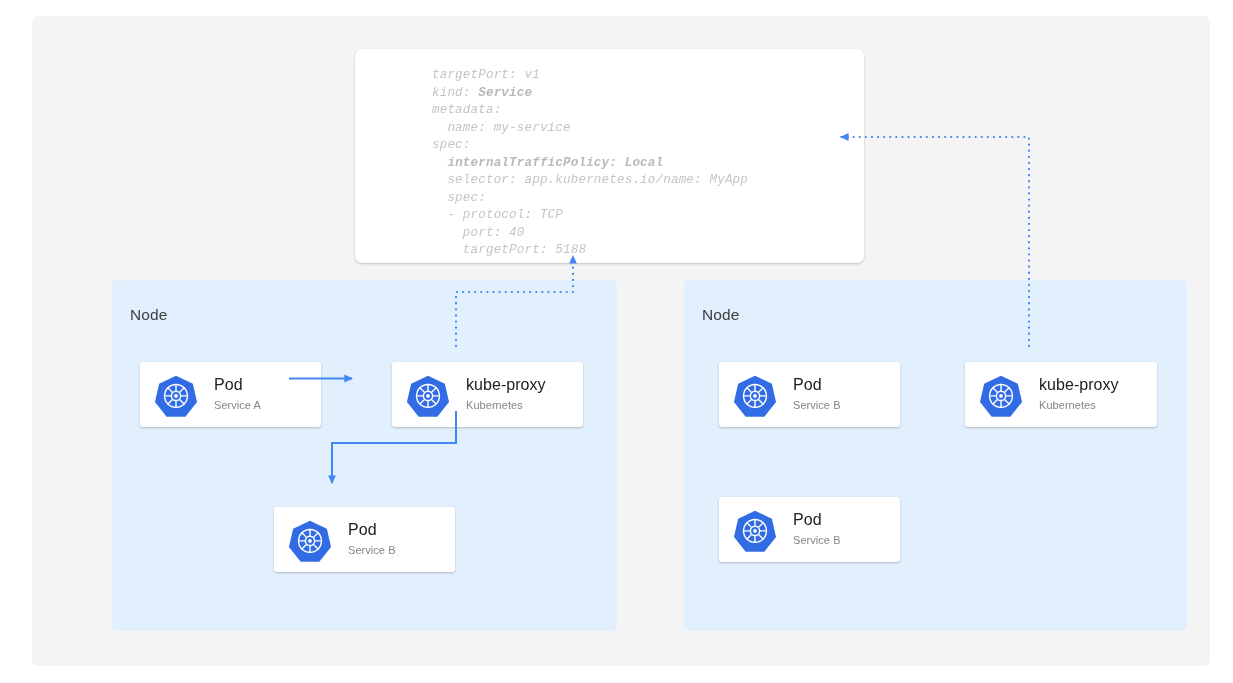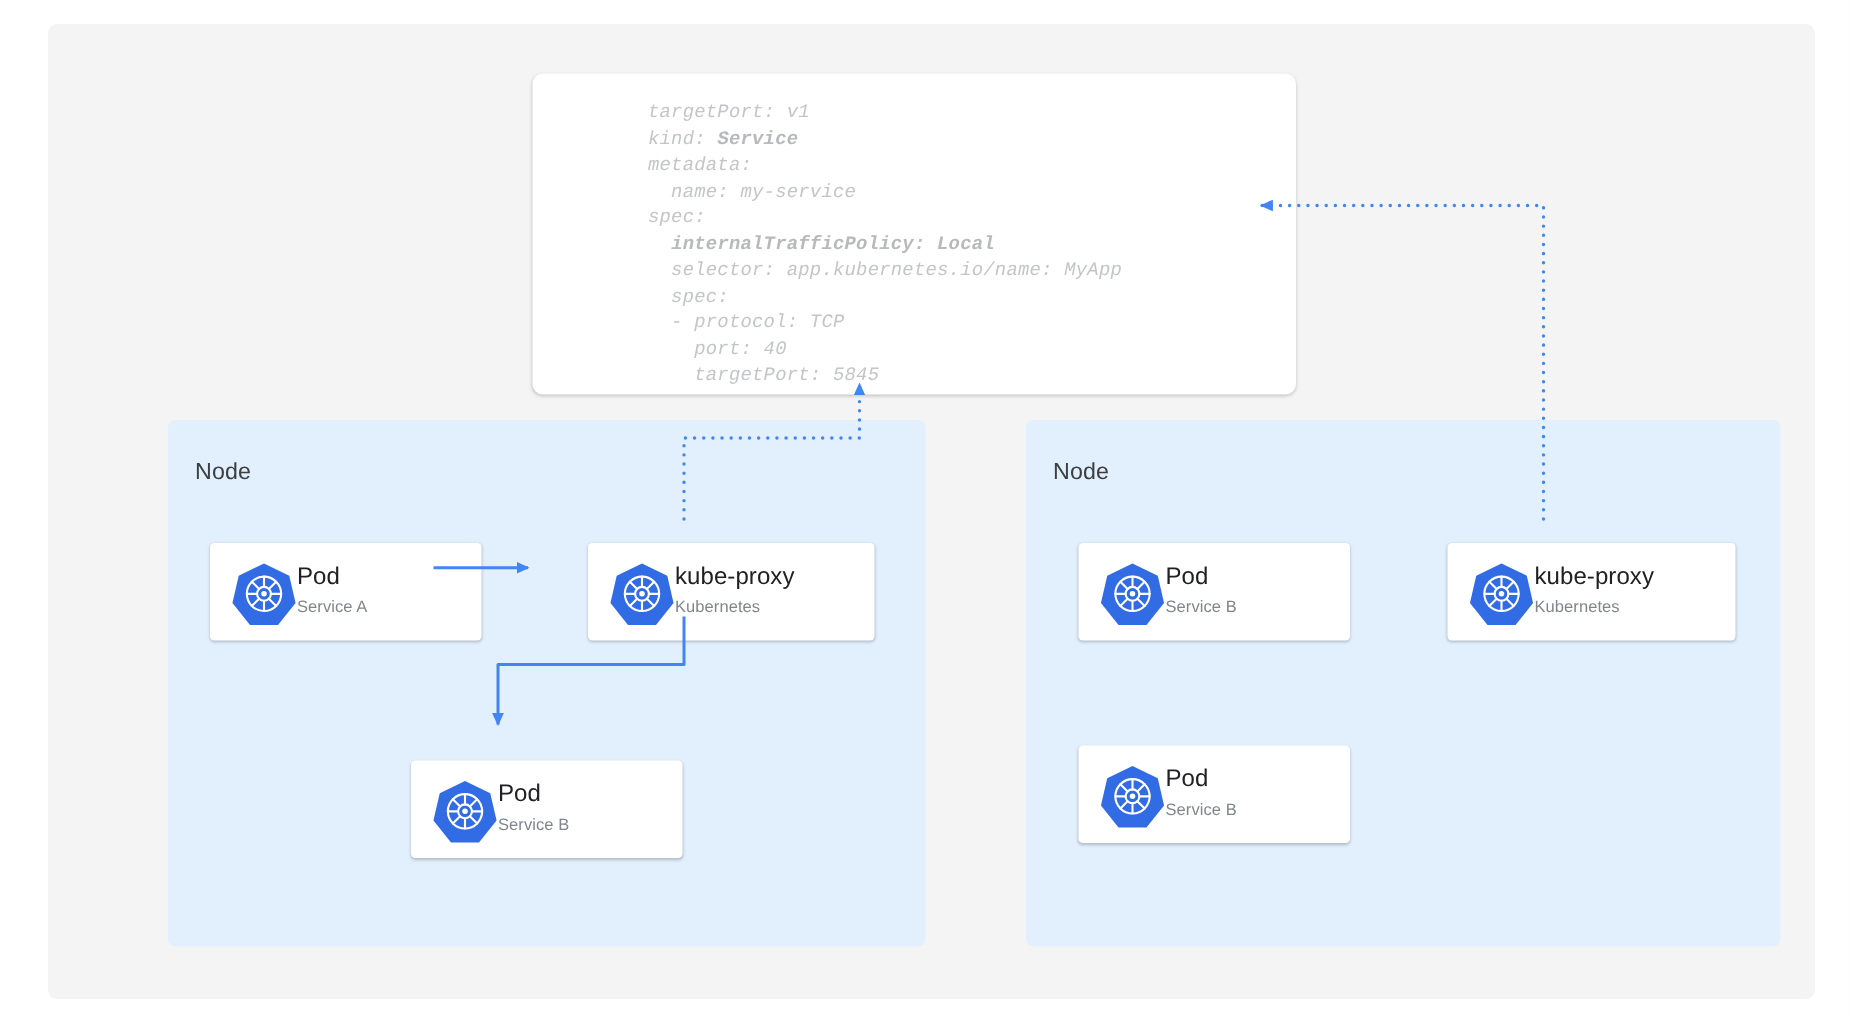--- a/index.html
+++ b/index.html
@@ -83,20 +83,21 @@
     box-sizing: border-box;
   }
   .res-logo {
     width: 44px;
     height: 44px;
     flex: 0 0 44px;
     margin-left: 14px;
   }
   .res-logo svg { display: block; width: 44px; height: 44px; }
   .res-text {
+    margin-left: 16px;
     line-height: 1.18;
   }
   .res-title {
     font-size: 16px;
     color: #202124;
     letter-spacing: 0.05px;
   }
   .res-sub {
     font-size: 11px;
     color: #80868b;
@@ -130,21 +131,21 @@
     <pre id="yaml-code"><span>targetPort: v1</span>
 <span>kind: <b>Service</b></span>
 <span>metadata:</span>
 <span>  name: my-service</span>
 <span>spec:</span>
 <span>  <b>internalTrafficPolicy: Local</b></span>
 <span>  selector: app.kubernetes.io/name: MyApp</span>
 <span>  spec:</span>
 <span>  - protocol: TCP</span>
 <span>    port: 40</span>
-<span>    targetPort: 5845</span></pre>
+<span>    targetPort: 5188</span></pre>
   </div>
 
   <div class="node-panel" id="node-left">
     <div class="node-label">Node</div>
   </div>
 
   <div class="node-panel" id="node-right">
     <div class="node-label">Node</div>
   </div>
 

